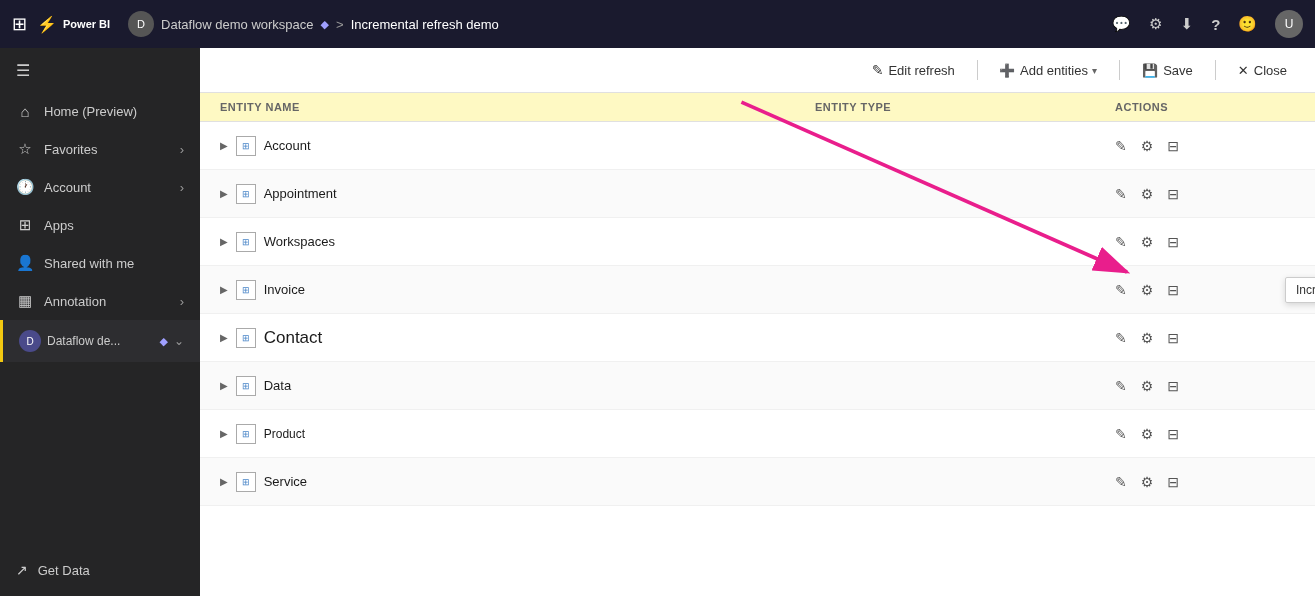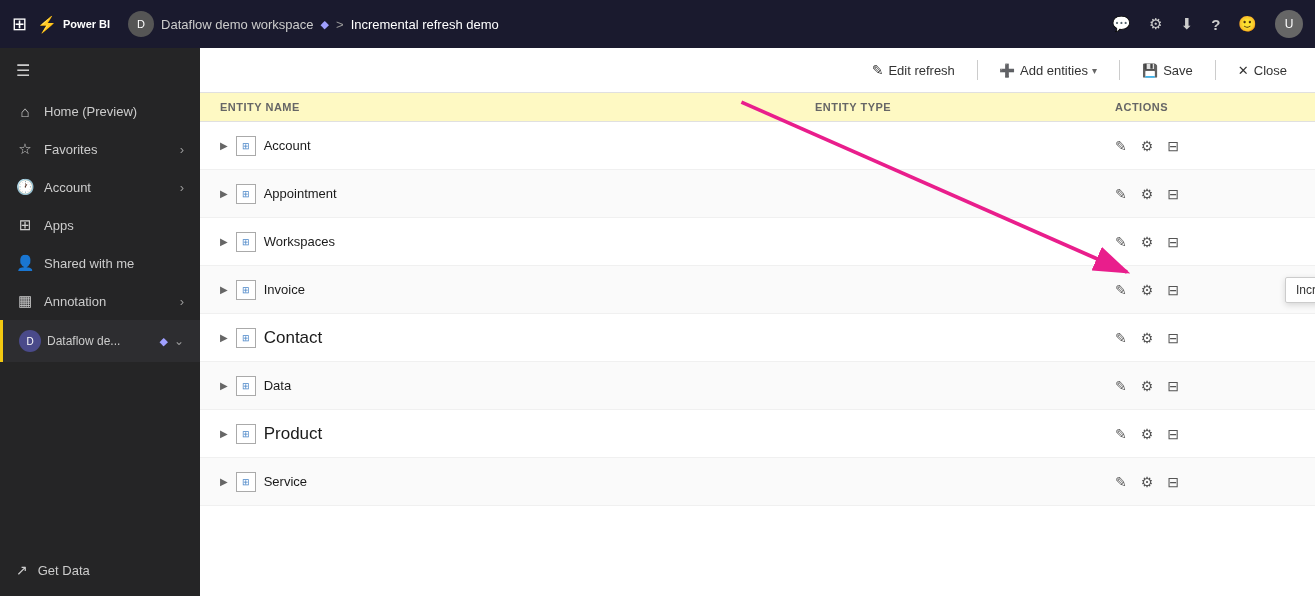--- a/index.html
+++ b/index.html
@@ -209,21 +209,21 @@
           <span style="font-size:14px;color:#555;cursor:pointer;">✎</span>
           <span style="font-size:14px;color:#555;cursor:pointer;">⚙</span>
           <span style="font-size:14px;color:#555;cursor:pointer;">⊟</span>
         </div>
       </div>
 
       <div style="display:grid;grid-template-columns:1fr 300px 180px;padding:0 20px;border-bottom:1px solid #f0f0f0;align-items:center;min-height:48px;background:#fff;">
         <div style="display:flex;align-items:center;gap:8px;">
           <span style="color:#666;font-size:10px;cursor:pointer;">▶</span>
           <div style="width:20px;height:20px;border:1px solid #aaa;display:flex;align-items:center;justify-content:center;font-size:9px;color:#4a86c8;background:#fff;">⊞</div>
-          <span style="color:#1a1a1a;font-size:17px;">Product</span>
+          <span style="color:#1a1a1a;font-size:12px;">Product</span>
         </div>
         <div></div>
         <div style="display:flex;align-items:center;gap:14px;">
           <span style="font-size:14px;color:#555;cursor:pointer;">✎</span>
           <span style="font-size:14px;color:#555;cursor:pointer;">⚙</span>
           <span style="font-size:14px;color:#555;cursor:pointer;">⊟</span>
         </div>
       </div>
 
       <div style="display:grid;grid-template-columns:1fr 300px 180px;padding:0 20px;border-bottom:1px solid #f0f0f0;align-items:center;min-height:48px;background:#fafafa;">

